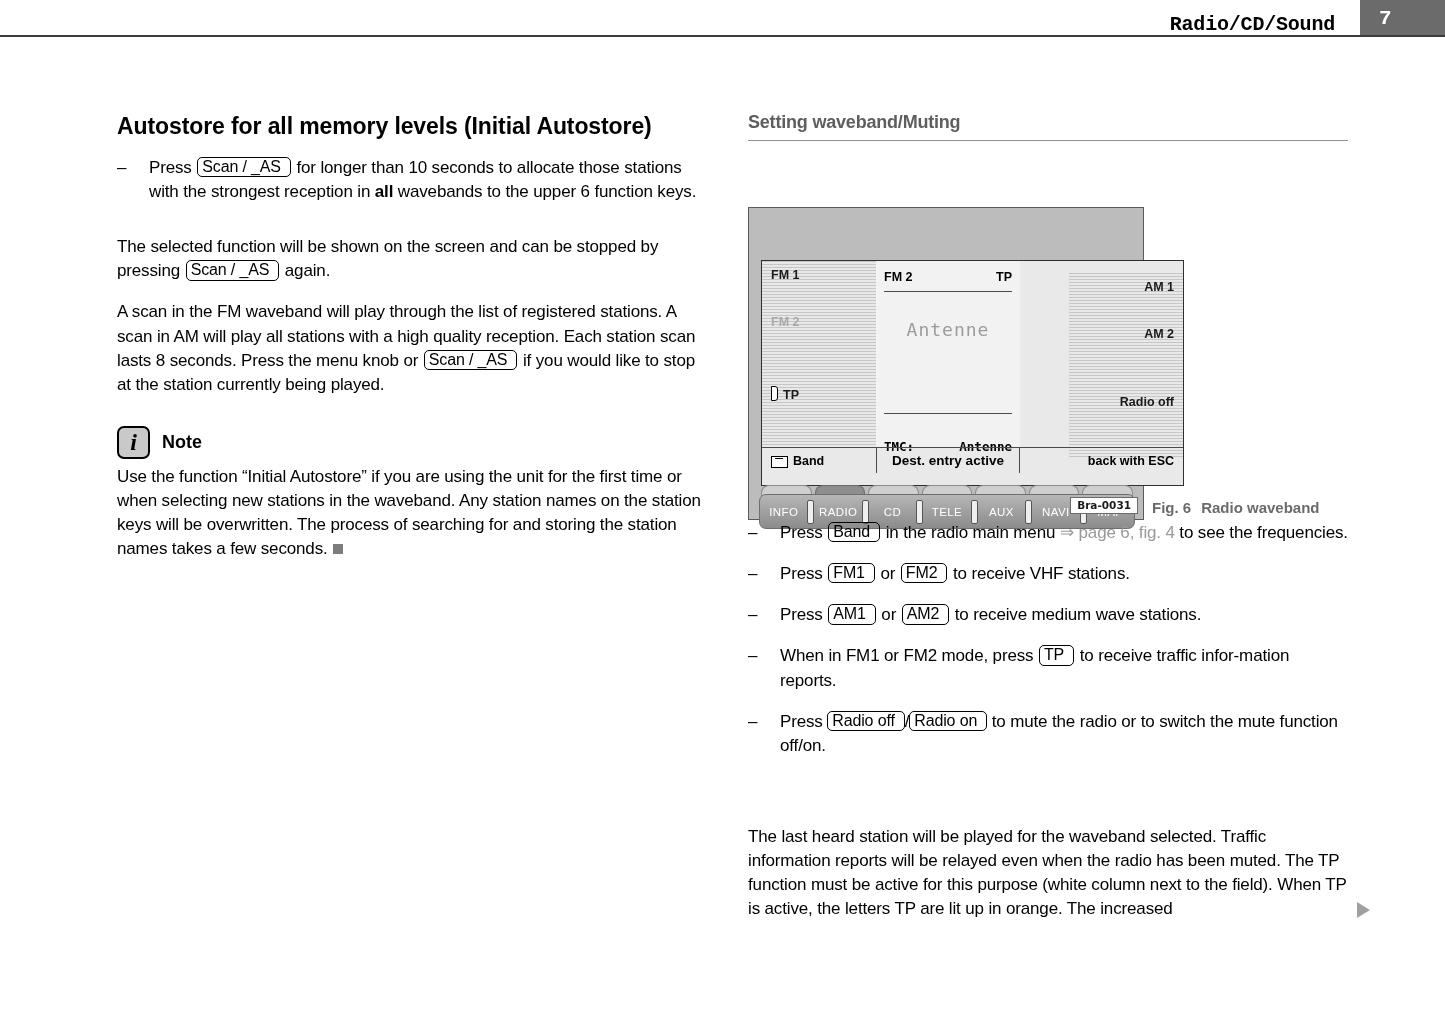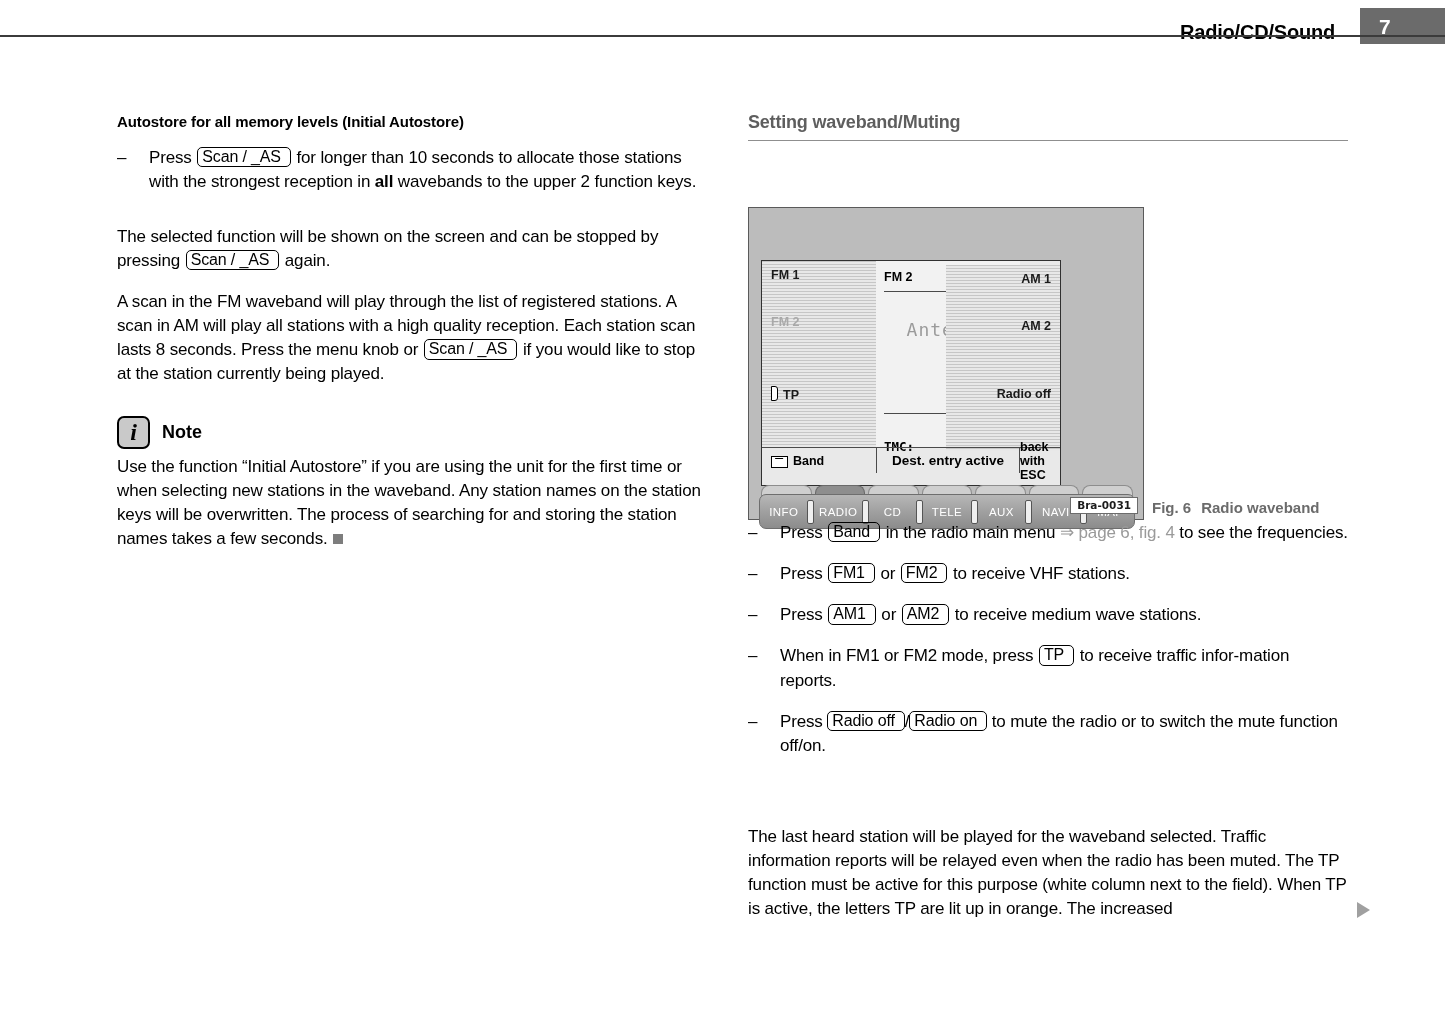--- a/index.html
+++ b/index.html
@@ -8,21 +8,21 @@
     width:1445px; height:1018px;
     background:#ffffff;
     font-family:"Liberation Sans", sans-serif;
     color:#000;
     position:relative;
     overflow:hidden;
   }
 
   
   .page-header{
-    position:absolute; left:0; top:8px; width:1445px; height:36px;
+    position:absolute; left:0; top:0; width:1445px; height:36px;font-family:Liberation Mono, monospace;
   }
   .header-rule{
     position:absolute; left:0; top:35px; width:1445px; height:2px;
     background:#3b3b3b;
   }
   .header-title{
     position:absolute; right:110px; top:13px;
     font-size:20px; font-weight:bold; letter-spacing:-0.2px;
     color:#000; white-space:nowrap;
   }
@@ -38,21 +38,21 @@
   
   .col-left{
     position:absolute; left:117px; top:112px; width:584px;
   }
   .col-right{
     position:absolute; left:748px; top:112px; width:600px;
   }
 
   
   h2.section-bold{
-    font-size:15px; font-weight:bold; margin:0 0 14px 0; line-height:1.3;
+    font-size:23px; font-weight:bold; margin:0 0 14px 0; line-height:1.3;
     letter-spacing:-0.1px;
   }
   .sec-head{
     font-size:18px; font-weight:bold; color:#5e5e5e;
     padding-bottom:7px; margin:0;
     letter-spacing:-0.2px;
   }
   .sec-head-rule{
     border-bottom:1.5px solid #8f8f8f; width:100%; margin-bottom:0;
   }
@@ -113,41 +113,41 @@
   
   .figure-wrap{ position:relative; }
   .fig-outer{
     position:absolute; left:0px; top:66px;
     width:396px; height:313px;
     background:#bcbcbc;
     border:1.5px solid #5a5a5a;
   }
   .fig-screen{
     position:absolute; left:12px; top:52px;
-    width:300px; height:226px;
+    width:423px; height:226px;
     border:1.5px solid #303030;
     background:#e9e9e9;
     display:flex;
     overflow:hidden;
     padding-left:12px;
   }
   
   .stripes{
     background-color:#d2d2d2;
     background-image:repeating-linear-gradient(
       to bottom,
       #c6c6c6 0px, #c6c6c6 1px,
       #e8e8e8 1px, #e8e8e8 3px);
   }
   .panel-left{
     position:absolute; left:0; top:0; width:114px; height:186px;
     padding:8px 0 0 9px;
   }
   .panel-right{
-    position:absolute; right:0; top:4px; width:114px; height:186px;
+    position:absolute; right:0; top:12px; width:114px; height:186px;
     padding:8px 9px 0 0; text-align:right;
   }
   .panel-center{
     position:absolute; left:114px; top:0; width:144px; height:186px;
     background:#f2f2f2;
     padding:0 8px;
   }
   .panel-item{
     font-size:12.5px; font-weight:bold; color:#1a1a1a;
     line-height:1; margin-bottom:0;
@@ -281,21 +281,21 @@
 <div class="col-left">
 
   <h2 class="section-bold">Autostore for all memory levels (Initial Autostore)</h2>
 
   <div class="bullet-row">
     <span class="bullet-dash">–</span>
     <span class="bullet-text"><span>Press</span>
       <span class="key">Scan / _AS</span>
       <span>for longer than 10 seconds to allocate those stations with the strongest reception in</span>
       <b class="em">all</b>
-      <span>wavebands to the upper 2 function keys.</span>
+      <span>wavebands to the upper 6 function keys.</span>
     </span>
   </div>
 
   <div style="height:14px"></div>
 
   <p class="body"><span>The selected function will be shown on the screen and can be stopped by pressing</span>
     <span class="key">Scan / _AS</span>
     <span>again.</span>
   </p>
 

